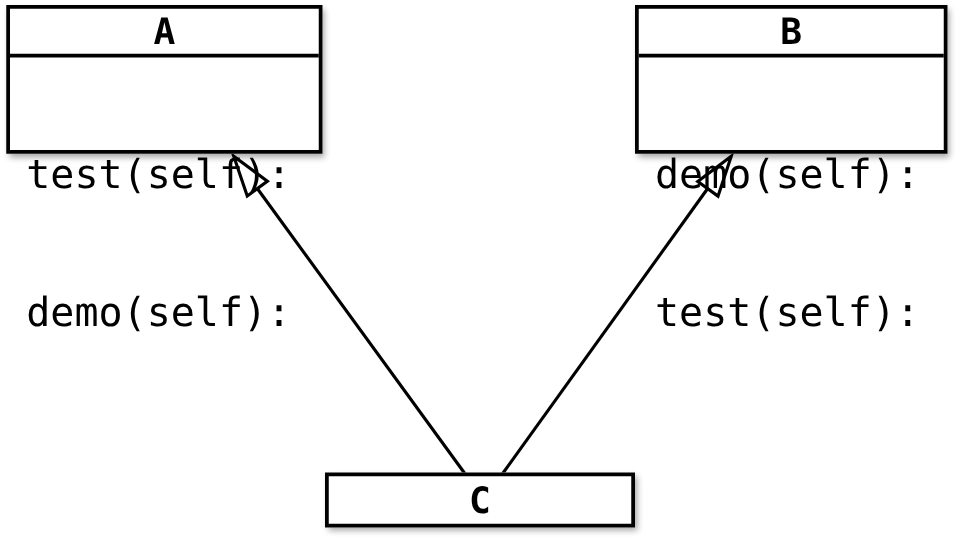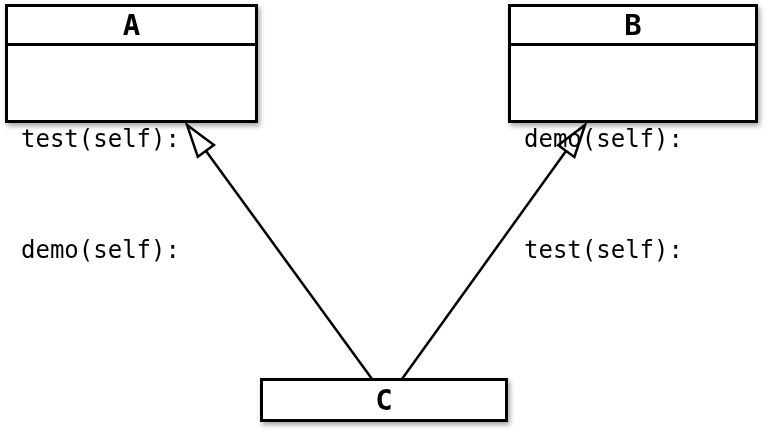--- a/index.html
+++ b/index.html
@@ -44,21 +44,21 @@
     font-size: 29px;
     line-height: 36px;
   }
   .box-c .class-header {
     border-bottom: none;
     height: 38px;
     line-height: 38px;
   }
   .class-methods {
     padding: 1px 0 0 13px;
-    font-size: 24px;
+    font-size: 32px;
     line-height: 37px;
     white-space: pre;
   }
   .method-line { height: 37px; }
 </style>
 </head>
 <body>
 
 <div class="canvas">
 

